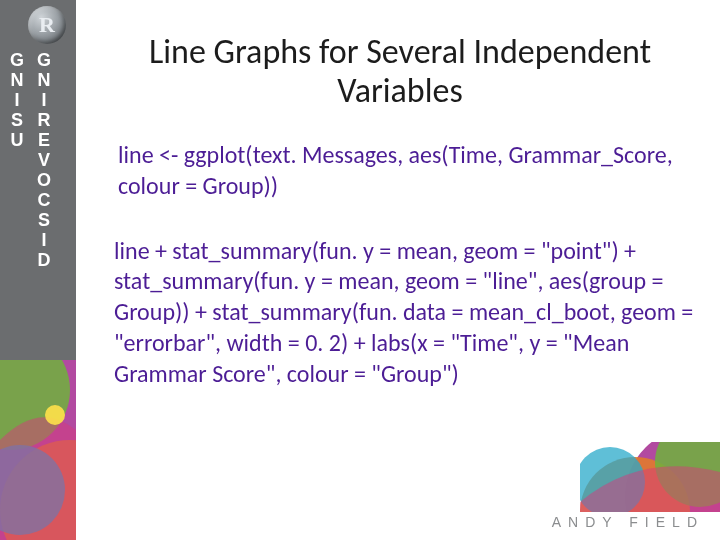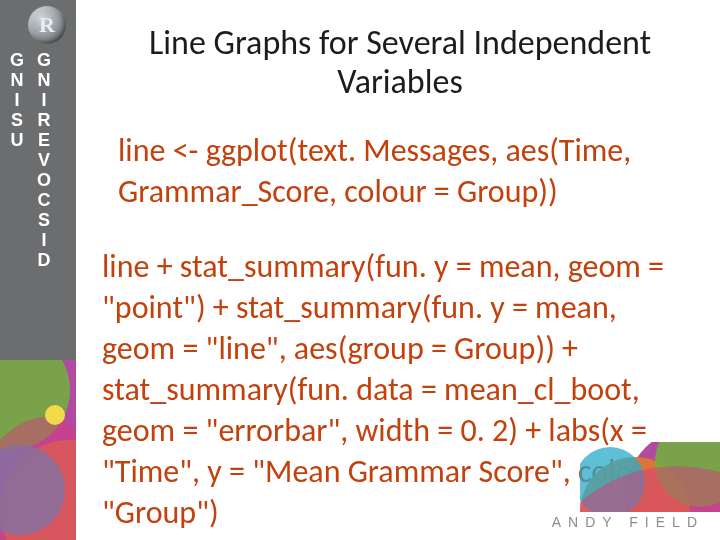--- a/index.html
+++ b/index.html
@@ -70,30 +70,30 @@
     position:absolute;
     left: 100px; top: 16px;
     right: 20px;
   }
   .title {
     font-size: 34px;
     line-height: 1.15;
     font-weight: 400;
     text-align: center;
     color: #1c1c1c;
-    margin: 7px 10px 30px 10px;
+    margin: 16px 10px 30px 10px;
   }
   .code-block {
-    font-size: 32px;
+    font-size: 24px;
     line-height: 1.28;
-    color: #c2410c;
+    color: #4c1d95;
     margin: 0 18px 34px 18px;
     word-wrap: break-word;
   }
-  .code-block.second { margin-left: 2px; margin-right: 6px; }
+  .code-block.second { margin-left: 14px; margin-right: 6px; }
 
   
   .footer-logo {
     position:absolute;
     right: 16px; bottom: 10px;
     letter-spacing: 7px;
     font-family: Arial, sans-serif;
     font-size: 14px;
     color: #8b8d8f;
     font-weight: 500;

